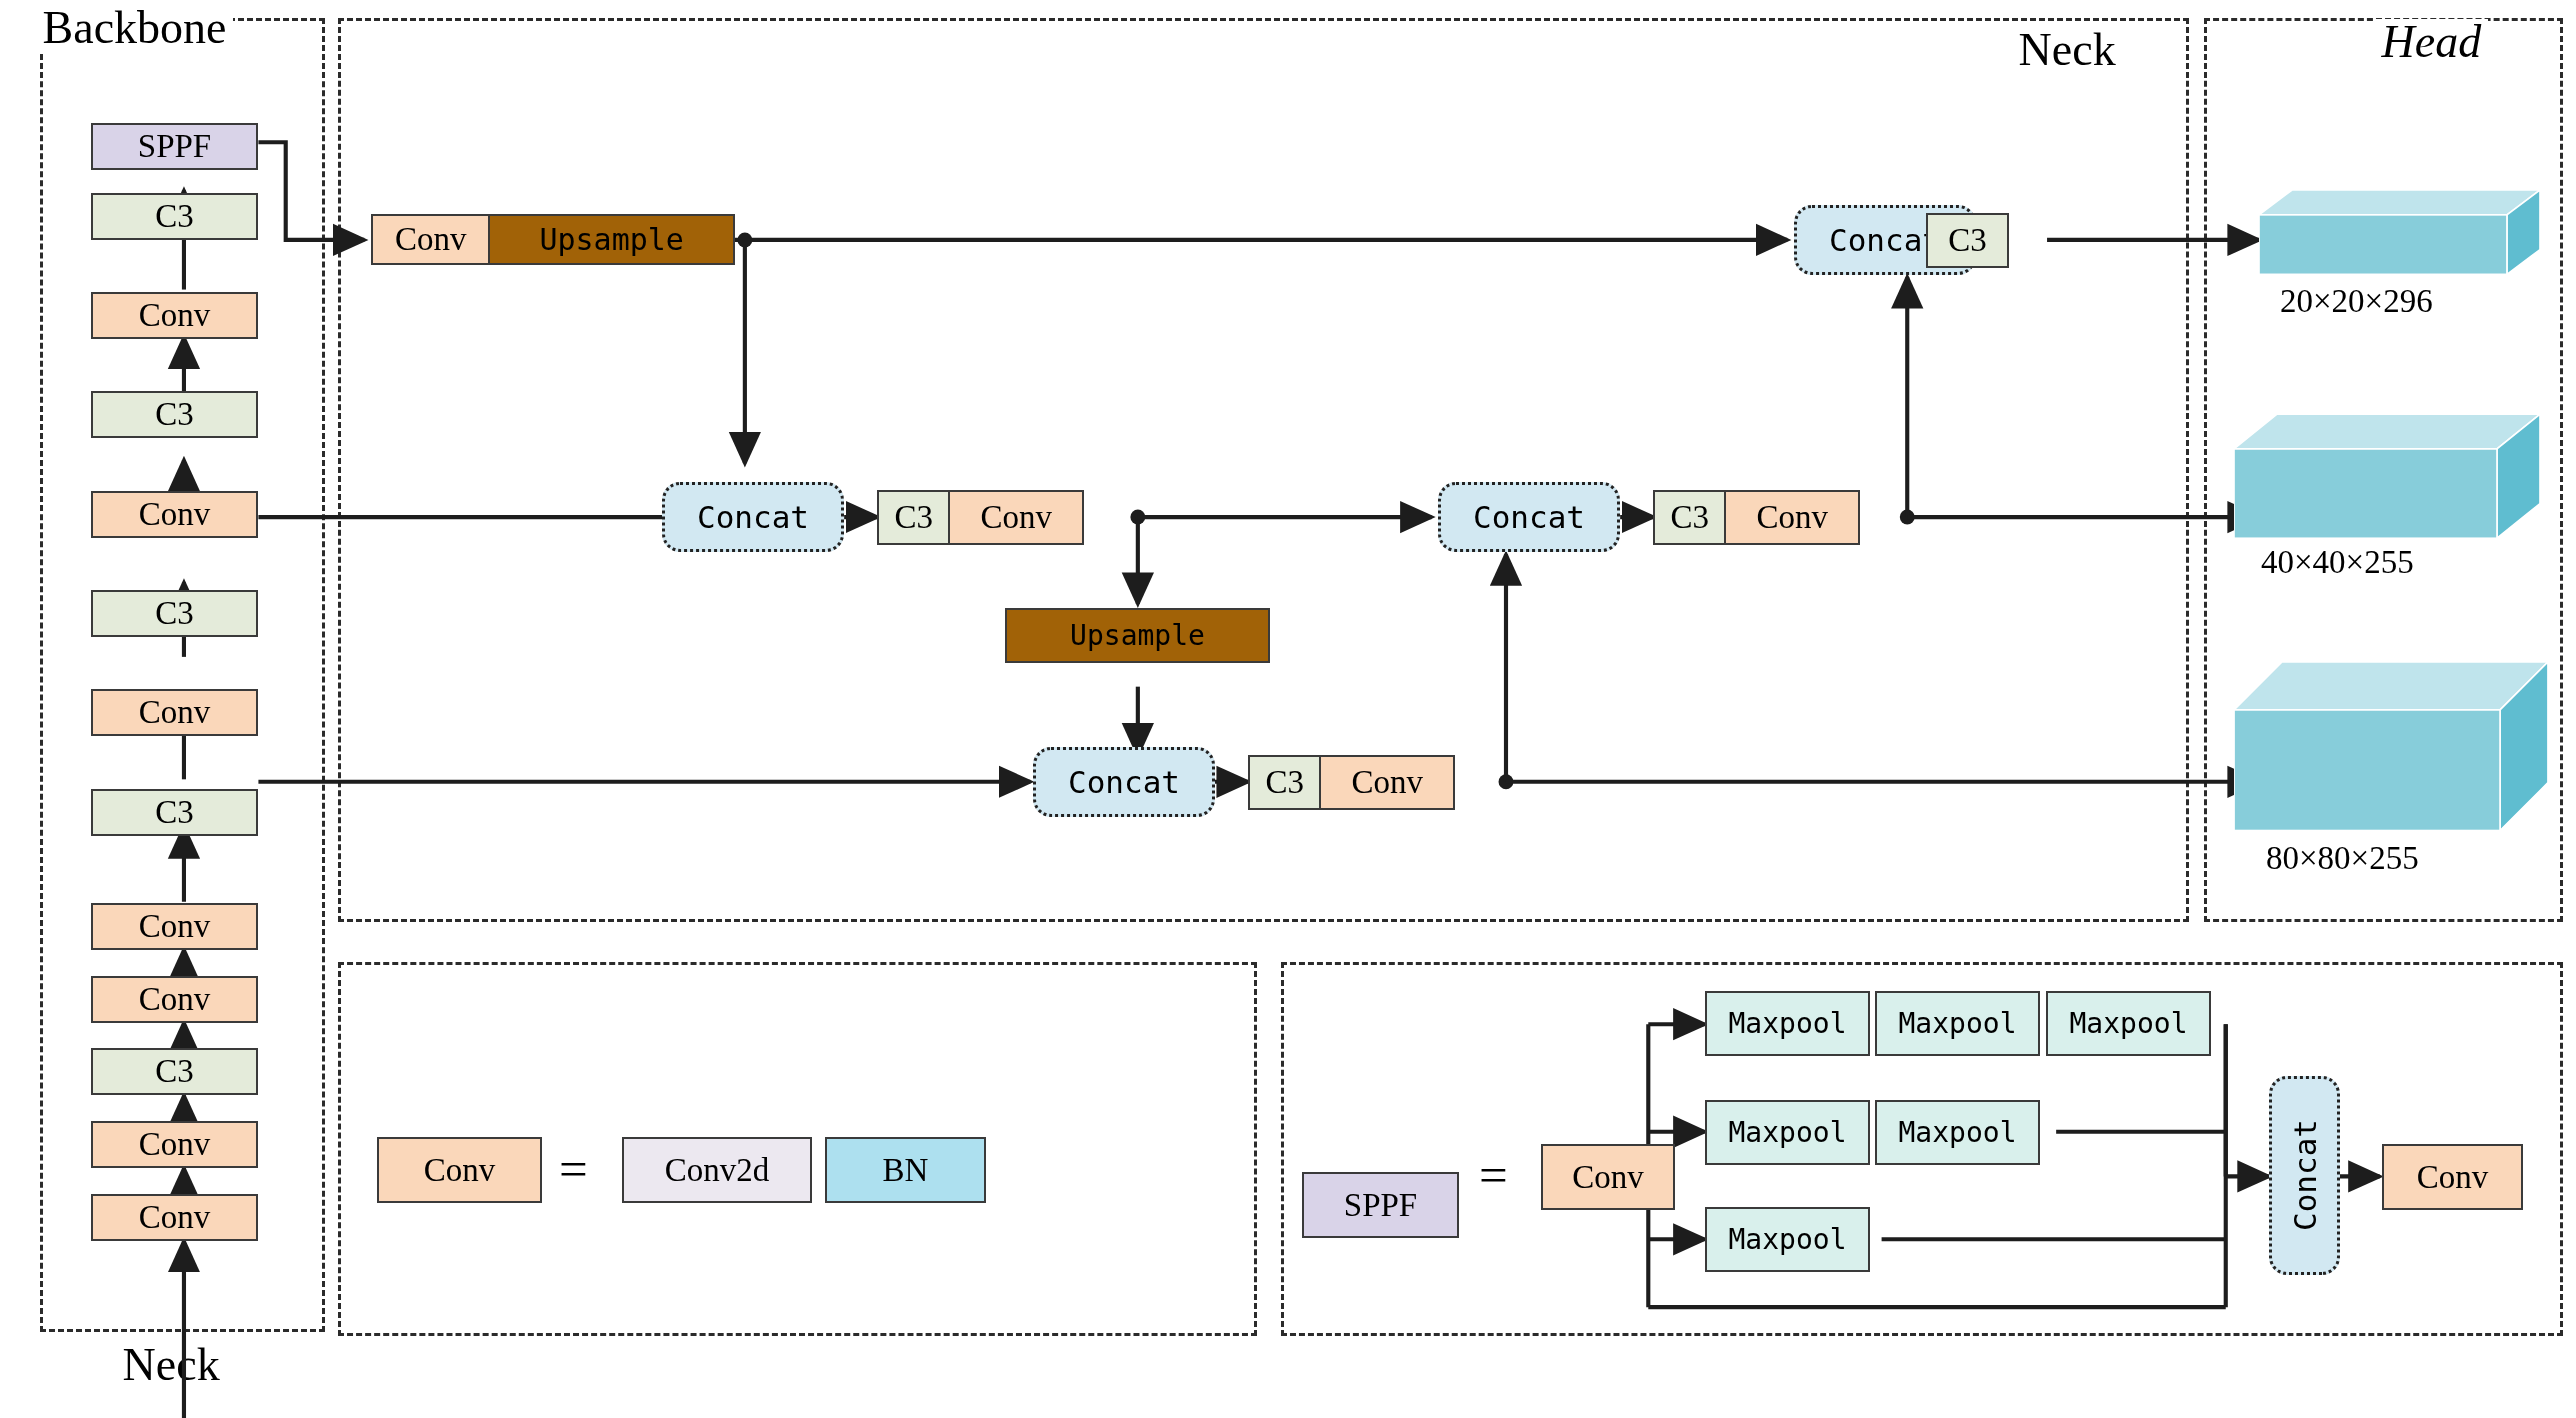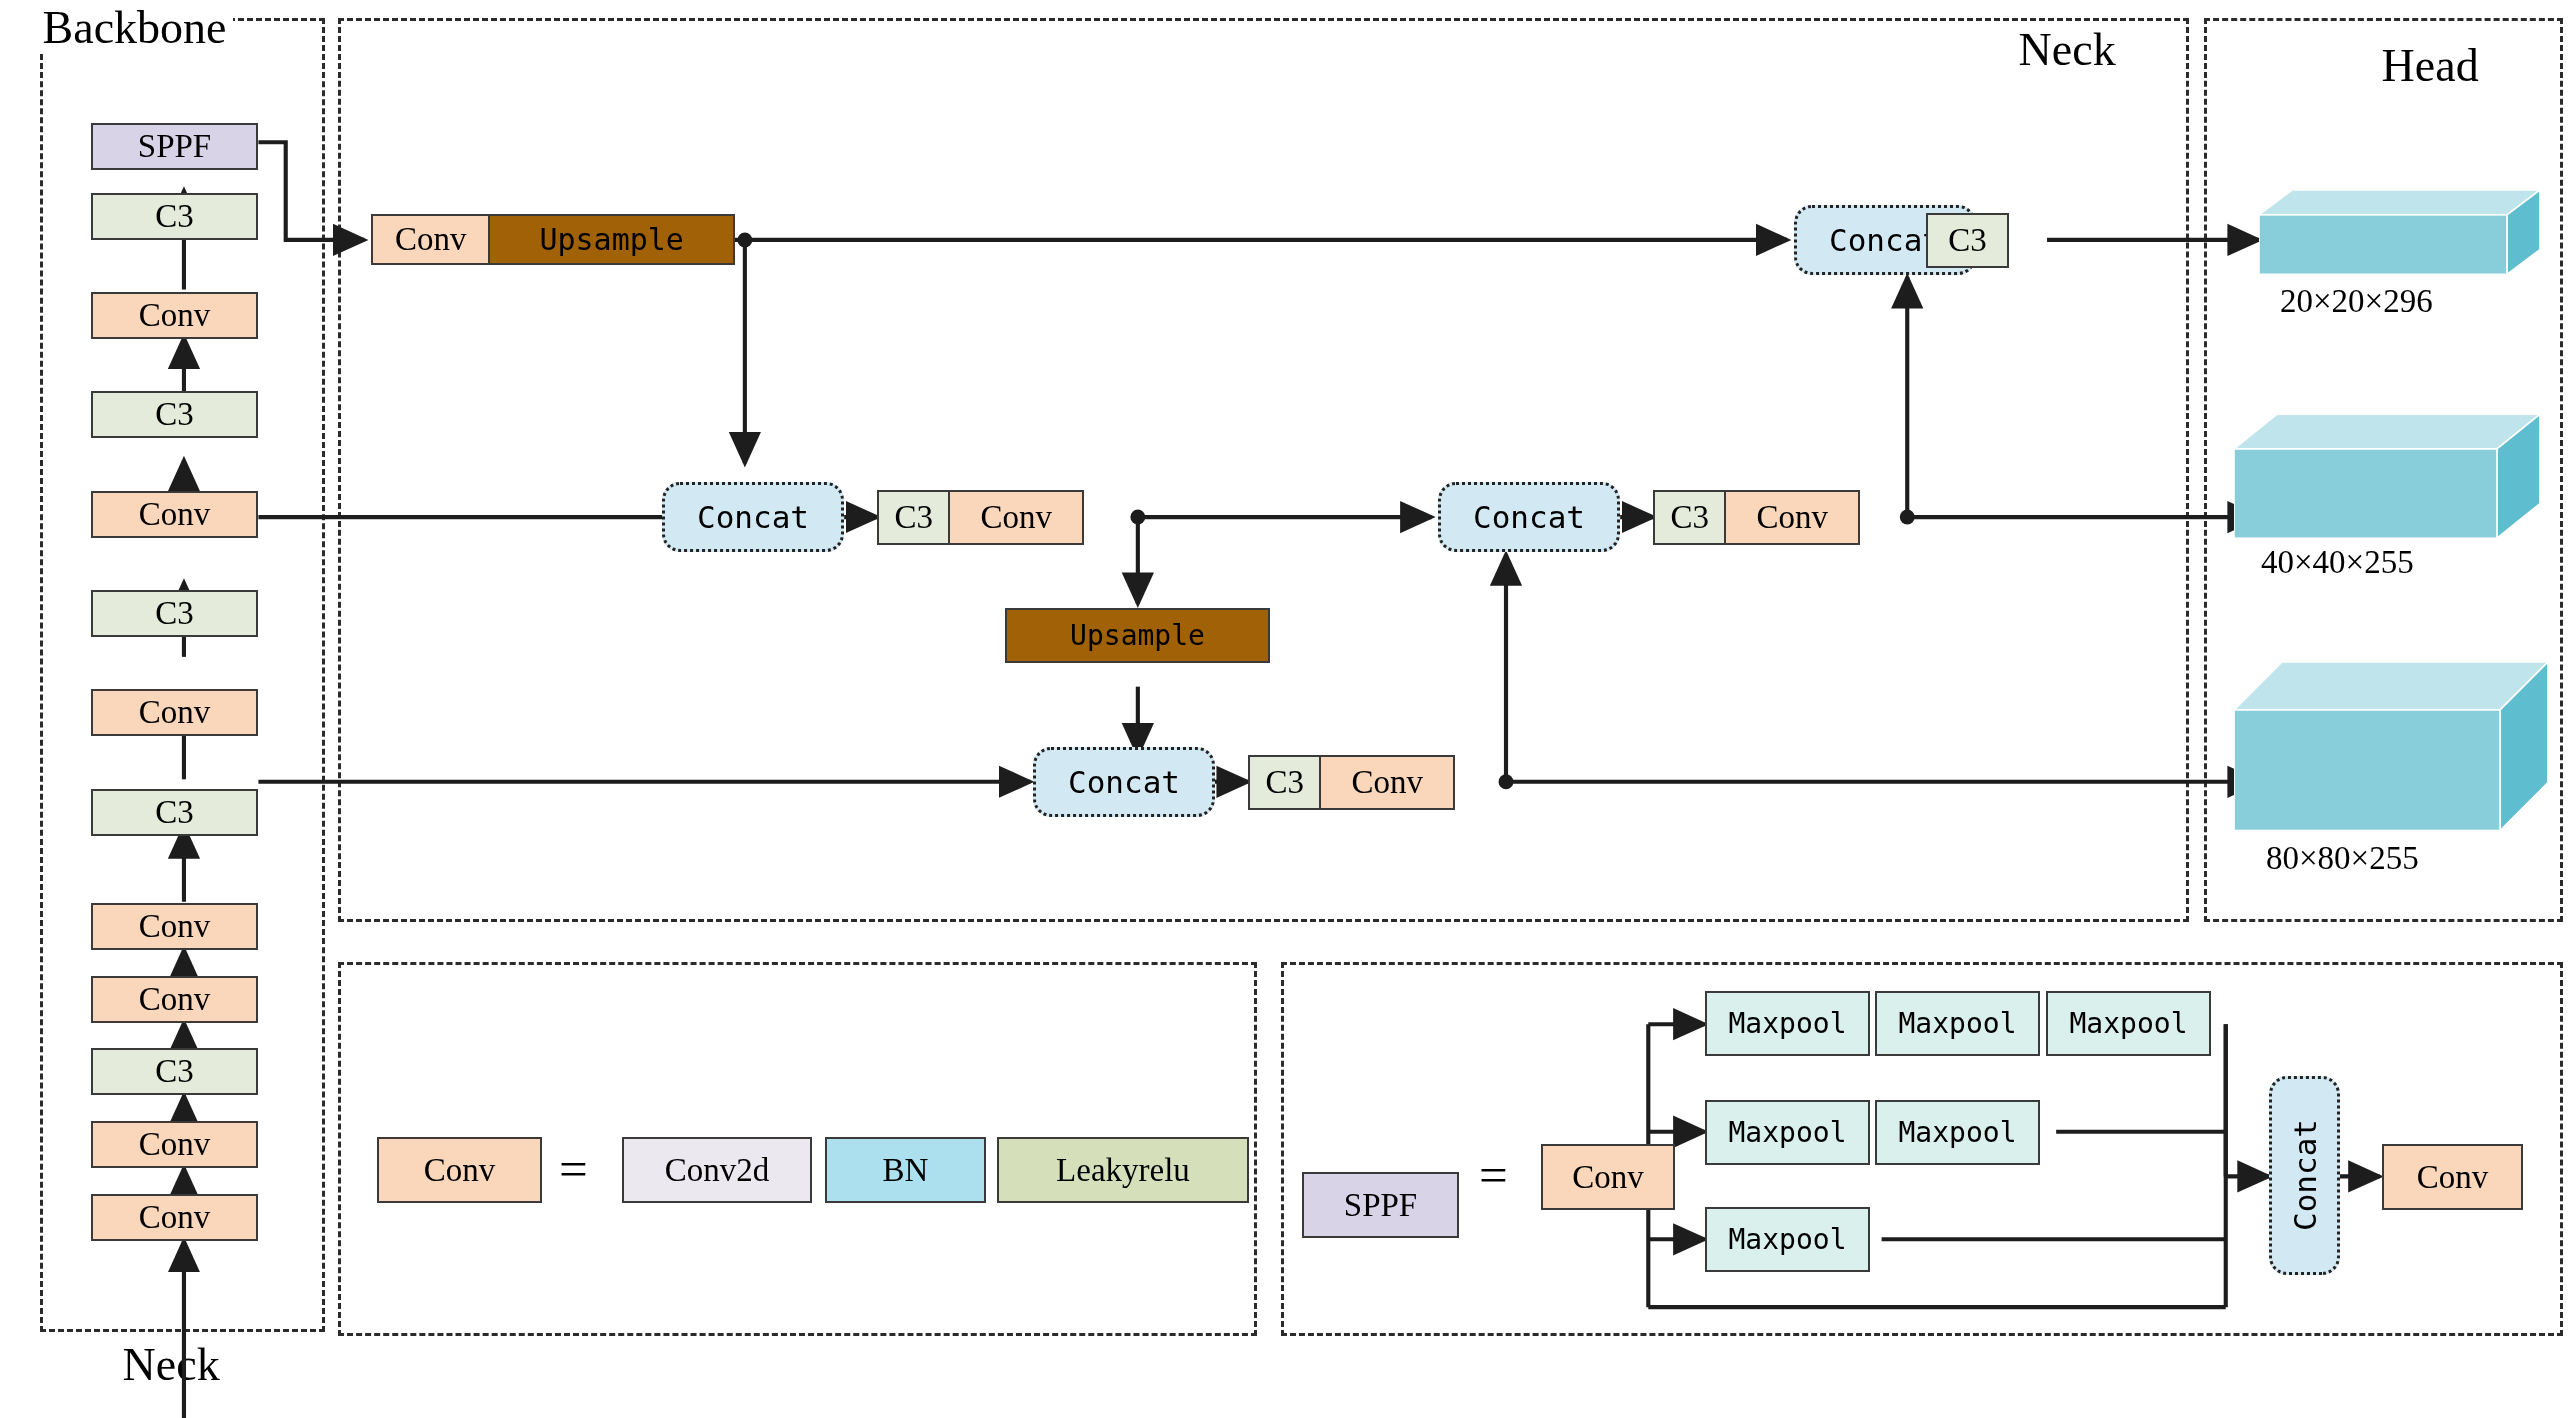--- a/index.html
+++ b/index.html
@@ -56,21 +56,21 @@
 <div class="canvas">
 
   <div class="frame" style="left:40px;top:18px;width:285px;height:1314px;"></div>
   <div class="frame-label" style="left:36px;top:5px;">Backbone</div>
   <div class="frame-label" style="left:116px;top:1342px;">Neck</div>
 
   <div class="frame" style="left:338px;top:18px;width:1851px;height:904px;"></div>
   <div class="frame-label" style="left:2012px;top:26.5px;">Neck</div>
 
   <div class="frame" style="left:2204px;top:18px;width:359px;height:904px;"></div>
-  <div class="frame-label" style="left:2375px;top:43px;">Head</div>
+  <div class="frame-label" style="left:2375px;top:19px;font-style:italic;">Head</div>
 
   <div class="frame" style="left:338px;top:962px;width:919px;height:374px;"></div>
 
   <div class="frame" style="left:1281px;top:962px;width:1282px;height:374px;"></div>
 
   <svg class="wires" viewBox="0 0 3113 1714">
     <defs>
       <marker id="ah" markerWidth="9" markerHeight="9" refX="7.6" refY="4.5" orient="auto" markerUnits="strokeWidth">
         <path d="M0,0.6 L8.6,4.5 L0,8.4 z" fill="#1d1d1d"></path>
       </marker>
@@ -218,21 +218,20 @@
       <polygon points="322,58 380,0 380,146 322,204" fill="#5fbdd0" stroke="#ffffff" stroke-width="2"></polygon>
       <rect x="0" y="58" width="322" height="146" fill="#87cdda" stroke="#ffffff" stroke-width="2"></rect>
     </svg>
   </div>
   <div class="cu-label" style="left:2266px;top:842px;">80×80×255</div>
 
   <div class="node serif c-conv" style="left:377px;top:1137px;width:165px;height:66px;">Conv</div>
   <div class="eq" style="left:559px;top:1144px;">=</div>
   <div class="node serif c-conv2d" style="left:622px;top:1137px;width:190px;height:66px;">Conv2d</div>
   <div class="node serif c-bn" style="left:825px;top:1137px;width:161px;height:66px;">BN</div>
-  <div class="node serif c-leaky" style="left:997px;top:1137px;width:252px;height:66px;">Leakyrelu</div>
 
   <div class="node serif c-sppf" style="left:1302px;top:1144px;width:157px;height:66px;">SPPF</div>
   <div class="eq" style="left:1479px;top:1150px;">=</div>
   <div class="node serif c-conv" style="left:1541px;top:1144px;width:134px;height:66px;">Conv</div>
 
   <div class="node mono c-maxpool" style="left:1705px;top:991px;width:165px;height:65px;">Maxpool</div>
   <div class="node mono c-maxpool" style="left:1875px;top:991px;width:165px;height:65px;">Maxpool</div>
   <div class="node mono c-maxpool" style="left:2046px;top:991px;width:165px;height:65px;">Maxpool</div>
 
   <div class="node mono c-maxpool" style="left:1705px;top:1100px;width:165px;height:65px;">Maxpool</div>

